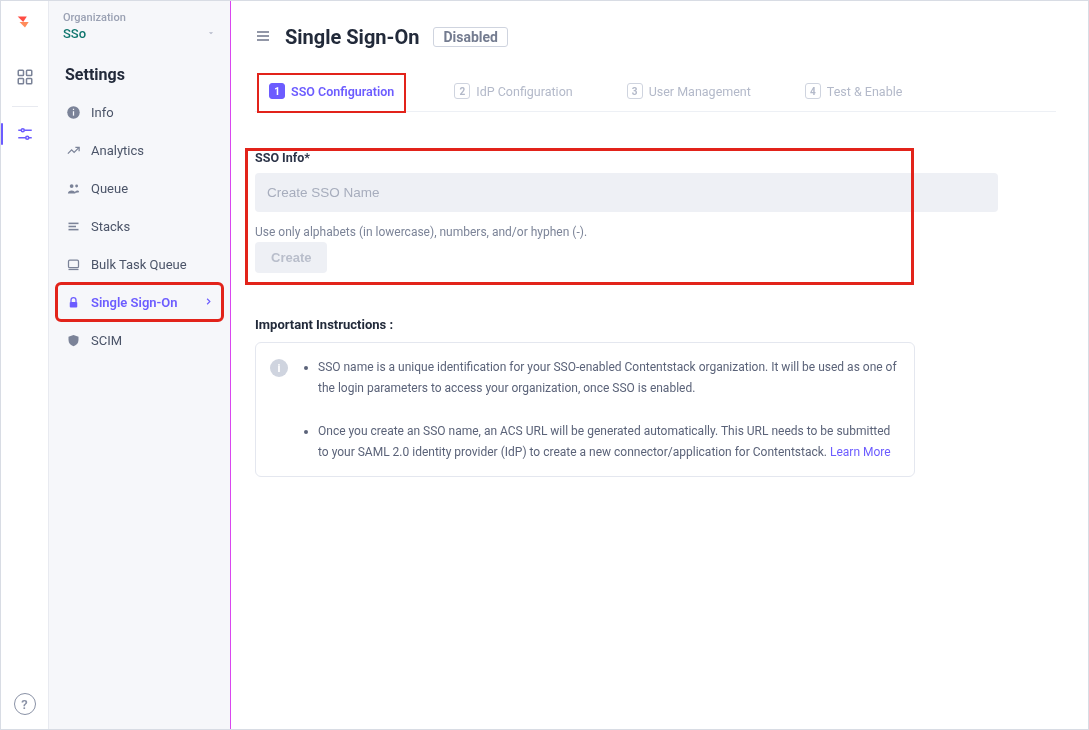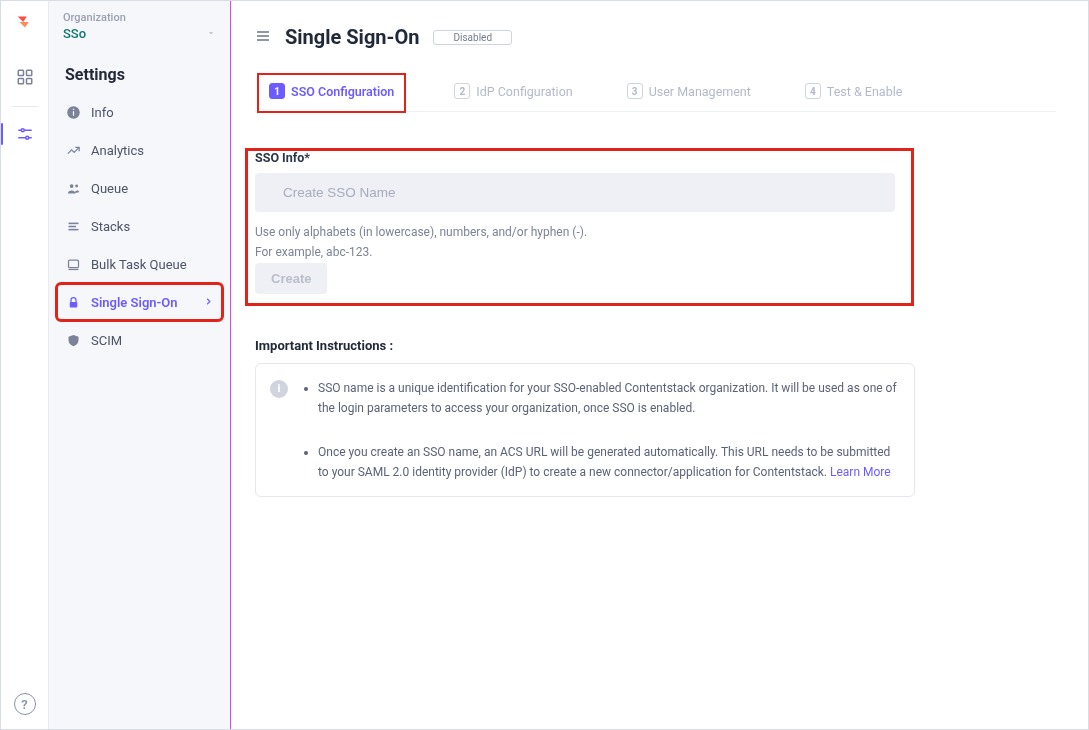--- a/index.html
+++ b/index.html
@@ -99,23 +99,24 @@
     padding: 24px 32px 20px 24px;
     overflow: auto;
   }
   .page-header {
     display: flex; align-items: center; gap: 14px;
     margin-bottom: 20px;
   }
   .hamburger { color: #6b7288; }
   .page-title { font-size: 20px; font-weight: 700; color: #222a3a; }
   .status-badge {
-    font-size: 10px; color: #747c90;
+    font-size: 14px; color: #747c90;
     border: 1px solid #cfd4df; border-radius: 3px;
-    padding: 1px 19px;
+    padding: 1px 9px;
+    font-weight: bold;
   }
   .steps {
     display: flex; align-items: center; gap: 46px;
     border-bottom: 1px solid #edf0f5;
     padding: 6px 4px 0 4px;
   }
   .step {
     display: flex; align-items: center; gap: 6px;
     font-size: 12.5px; color: #b3b9c9;
     padding: 6px 4px 10px 4px;
@@ -145,25 +146,25 @@
     position: absolute;
     top: 12px; left: -10px; right: 142px; bottom: 6px;
     border: 3px solid #e2231a;
     pointer-events: none;
   }
   .field-label {
     font-size: 12.5px; font-weight: 700; color: #2c3448;
     margin-bottom: 8px;
   }
   .text-input {
-    width: 640px;
+    width: 743px;
     background: #eef0f5;
     border: none;
     border-radius: 4px;
-    padding: 12px 28px;
+    padding: 12px 12px;
     font-size: 13.5px; color: #9aa1b3;
   }
   .text-input::placeholder { color: #a7adbd; }
   .hint {
     font-size: 12px; color: #7c8498;
     margin-top: 10px; line-height: 1.7;
   }
   .create-btn {
     background: #eef0f5; color: #b9becb;
     border: none; border-radius: 4px;
@@ -353,21 +354,20 @@
         <span>Test &amp; Enable</span>
       </span>
     </div>
 
     <div class="form-block">
       <div class="form-hl"></div>
       <div class="field-label">SSO Info*</div>
       <input class="text-input" type="text" placeholder="Create SSO Name" style="">
       <div class="hint">
         <div>Use only alphabets (in lowercase), numbers, and/or hyphen (-).</div>
-        <div>For example, abc-123.</div>
       </div>
       <button class="create-btn" disabled="">Create</button>
     </div>
 
     <div class="instr-title">Important Instructions :</div>
     <div class="instr-box">
       <div class="instr-icon">i</div>
       <ul class="instr-list">
         <li>
           <span>SSO name is a unique identification for your SSO-enabled Contentstack organization. It will be used as one of the login parameters to access your organization, once SSO is enabled.</span>

